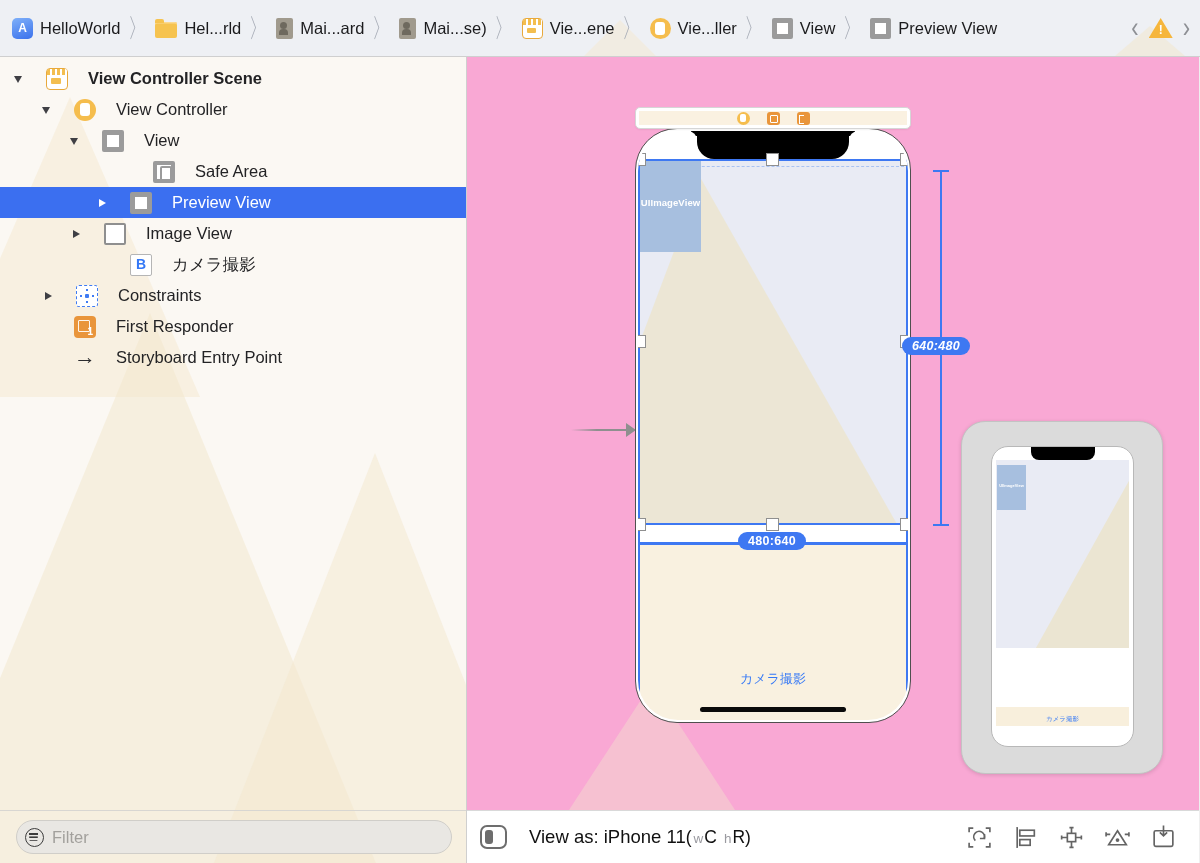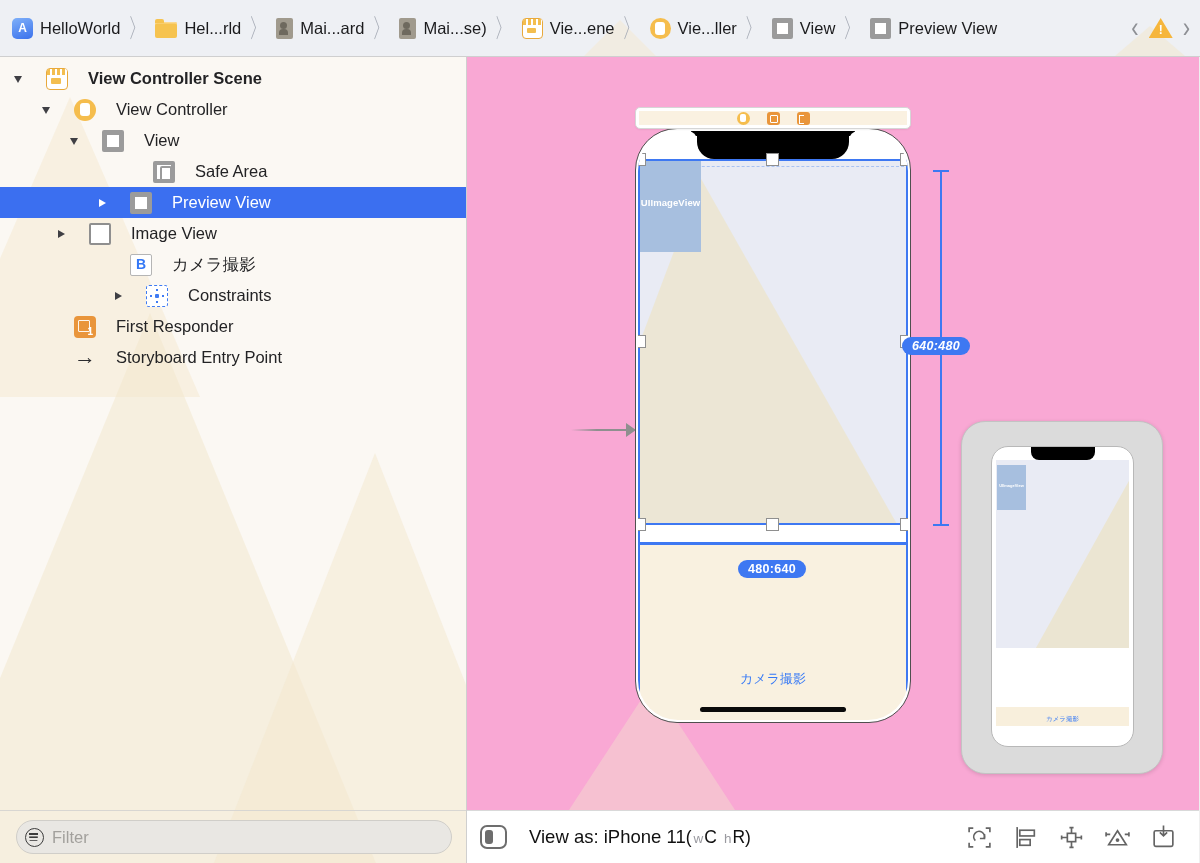--- a/index.html
+++ b/index.html
@@ -111,21 +111,21 @@
   .cream { position:absolute; left:0; right:0; top:414px; bottom:0; background:#f9f1e0; }
   .cam-btn { position:absolute; left:0; right:0; bottom:32px; text-align:center; color:#3478f6; font-size:13px; }
   .homebar { position:absolute; left:50%; transform:translateX(-50%); bottom:8px; width:146px; height:5px; border-radius:3px; background:#0a0a0a; }
 
   
   .measure { position:absolute; left:473px; top:113px; width:2px; height:356px; background:#3e78f2; z-index:4; }
   .measure::before,.measure::after { content:""; position:absolute; left:-7px; width:16px; height:2px; background:#3e78f2; }
   .measure::before { top:0; } .measure::after { bottom:0; }
   .ratio-pill { position:absolute; background:#3e78f2; color:#fff; font-size:12.5px; font-weight:bold; padding:2px 10px; border-radius:11px; z-index:6; letter-spacing:.3px; }
   .pill-h { left:435px; top:280px;font-style:italic; }
-  .pill-v { left:271px; top:503px; }
+  .pill-v { left:271px; top:475px; }
   .entry-arrow { position:absolute; left:104px; top:372px; width:64px; height:2px; background:linear-gradient(90deg,rgba(145,145,145,0),#8f8f8f 40%); z-index:2; }
   .entry-arrow::after { content:""; position:absolute; right:-1px; top:-6px; border-left:10px solid #8f8f8f; border-top:7px solid transparent; border-bottom:7px solid transparent; }
 
   
   .mini-card { position:absolute; left:494px; top:364px; width:202px; height:353px; background:#dbdbdb; border:1px solid #c3c3c3; border-radius:24px; box-shadow:0 1px 4px rgba(0,0,0,.14); z-index:4; }
   .mini-phone { position:absolute; left:29px; top:24px; width:143px; height:301px; background:#fff; border:1px solid #b8b8b8; border-radius:17px; overflow:hidden; }
   .mini-notch { position:absolute; left:50%; transform:translateX(-50%); top:0; width:64px; height:13px; background:#000; border-radius:0 0 8px 8px; }
   .mini-band { position:absolute; left:4px; right:4px; top:13px; height:188px; background:#e9ebf4; }
   .mini-mountain { position:absolute; left:0; top:0; right:0; bottom:0; clip-path:polygon(100% 11%,100% 100%,30% 100%); background:#ebe5d2; }
   .mini-uiiv { position:absolute; left:5px; top:18px; width:29px; height:45px; background:#a7bfdf; color:#fff; font-size:4px; font-weight:bold; text-align:center; padding-top:18px; overflow:hidden; }
@@ -233,33 +233,33 @@
             <span class="si si-safe"></span>
             <span>Safe Area</span>
           </div>
           <div class="orow selected" style="padding-left: 94px;">
             <span class="chev-slot">
               <span class="chev closed"></span>
             </span>
             <span class="si si-view"></span>
             <span>Preview View</span>
           </div>
-          <div class="orow" style="padding-left: 53px;">
+          <div class="orow" style="padding-left: 68px;">
             <span class="chev-slot">
               <span class="chev closed"></span>
             </span>
             <span class="si si-img"></span>
             <span>Image View</span>
           </div>
           <div class="orow" style="padding-left: 94px;">
             <span class="chev-slot"></span>
             <span class="si si-btn">B</span>
             <span>カメラ撮影</span>
           </div>
-          <div class="orow" style="padding-left: 110px;">
+          <div class="orow" style="padding-left: 40px;">
             <span class="chev-slot">
               <span class="chev closed"></span>
             </span>
             <span class="si si-cons"></span>
             <span>Constraints</span>
           </div>
           <div class="orow" style="padding-left: 38px;">
             <span class="chev-slot"></span>
             <span class="si si-fr">
               <i>1</i>

